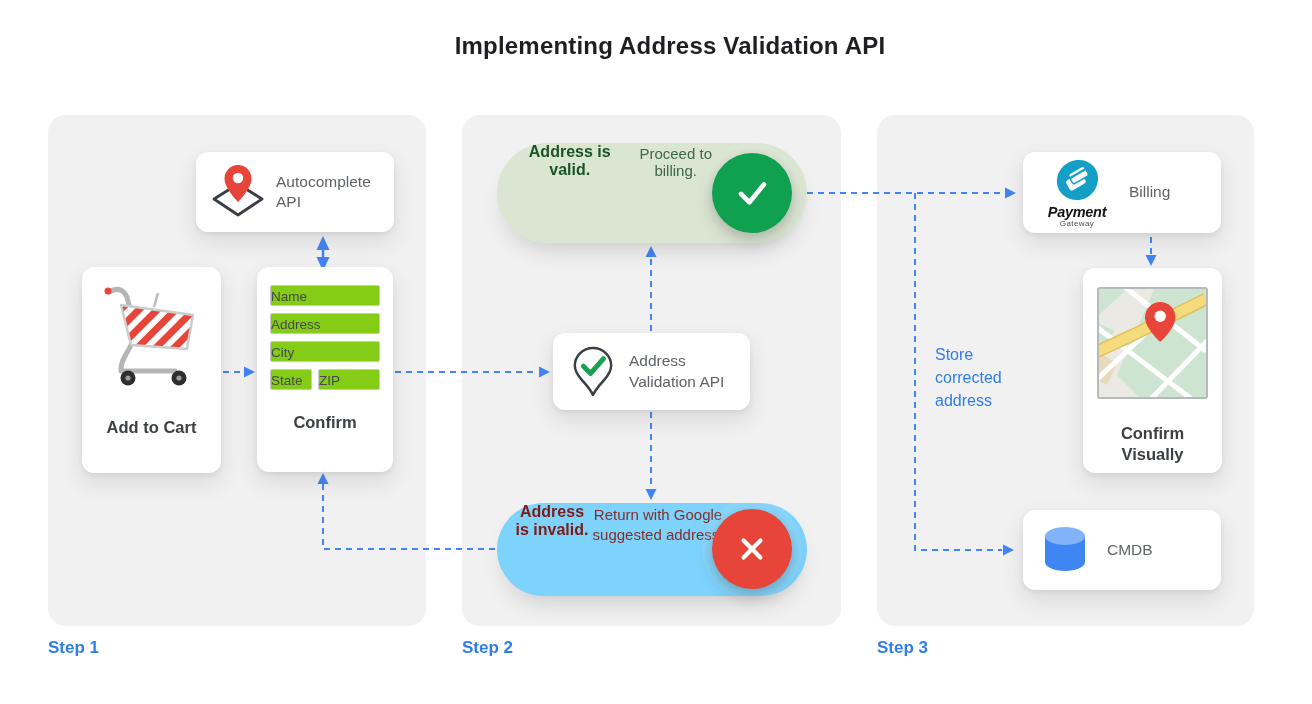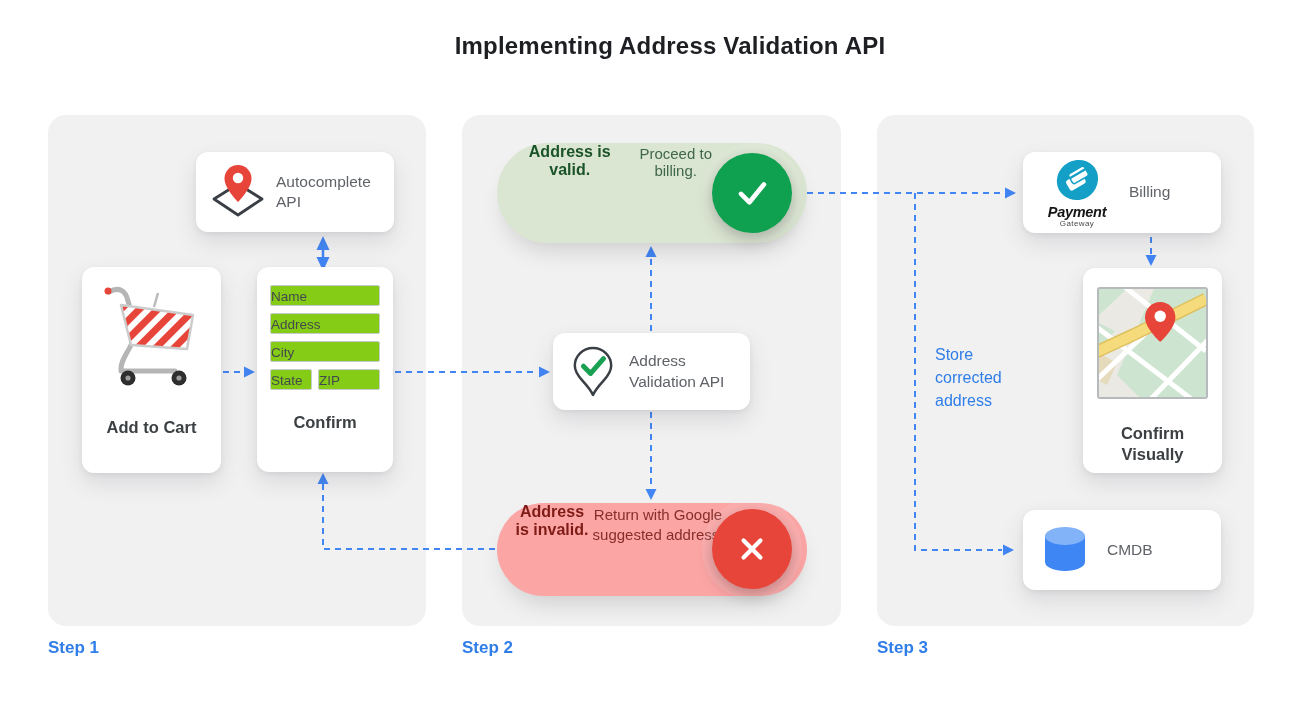--- a/index.html
+++ b/index.html
@@ -13,21 +13,21 @@
   .card{position:absolute;background:#ffffff;border-radius:12px;box-shadow:0 10px 22px rgba(60,64,67,.13),0 2px 5px rgba(60,64,67,.08);}
   .hcard{display:flex;align-items:center;}
   .card-label{color:#5f6368;font-size:15.5px;line-height:1.3;}
   .caption{font-weight:700;color:#3c4043;font-size:16.5px;text-align:center;line-height:1.3;}
   .vcard{display:flex;flex-direction:column;align-items:center;}
   .field{border:1.5px solid #c7cacd;border-radius:2px;background:#84cc16;color:#45494d;font-size:13.5px;height:21px;line-height:21px;padding-left:0;box-sizing:border-box;}
   .fields{position:absolute;left:13px;top:18px;width:110px;display:flex;flex-direction:column;gap:7px;}
   .frow{display:flex;gap:6px;}
   .pill{position:absolute;left:497px;width:310px;border-radius:52px;box-shadow:0 14px 26px -10px rgba(0,0,0,.18);}
   .pill.green{top:143px;height:100px;background:#dbe6d2;}
-  .pill.red{top:503px;height:93px;background:#fca5a5;}
+  .pill.red{top:503px;height:93px;background:#7dd3fc;}
   .pill-text{position:absolute;left:18px;top:0;height:100%;width:212px;display:flex;flex-direction:row;justify-content:center;text-align:center;}
   .pill.green .pt-title{color:#1b5329;font-weight:700;font-size:16px;}
   .pill.green .pt-body{color:#3e664b;font-size:15px;margin-top:2px;}
   .pill.red .pt-title{color:#7e1b15;font-weight:700;font-size:16px;}
   .pill.red .pt-body{color:#872e29;font-size:15px;margin-top:2px;line-height:1.3;}
   .status-circle{position:absolute;width:80px;height:80px;border-radius:50%;display:flex;align-items:center;justify-content:center;box-shadow:0 6px 16px rgba(0,0,0,.25),0 0 0 10px rgba(255,255,255,.10);}
   .status-circle.ok{left:712px;top:153px;background:#0fa050;}
   .status-circle.bad{left:712px;top:509px;background:#e8453a;}
   .store-note{position:absolute;left:935px;top:343px;width:96px;font-size:16px;font-weight:400;color:#2e7de9;line-height:1.45;}
   .overlay{position:absolute;left:0;top:0;pointer-events:none;}

